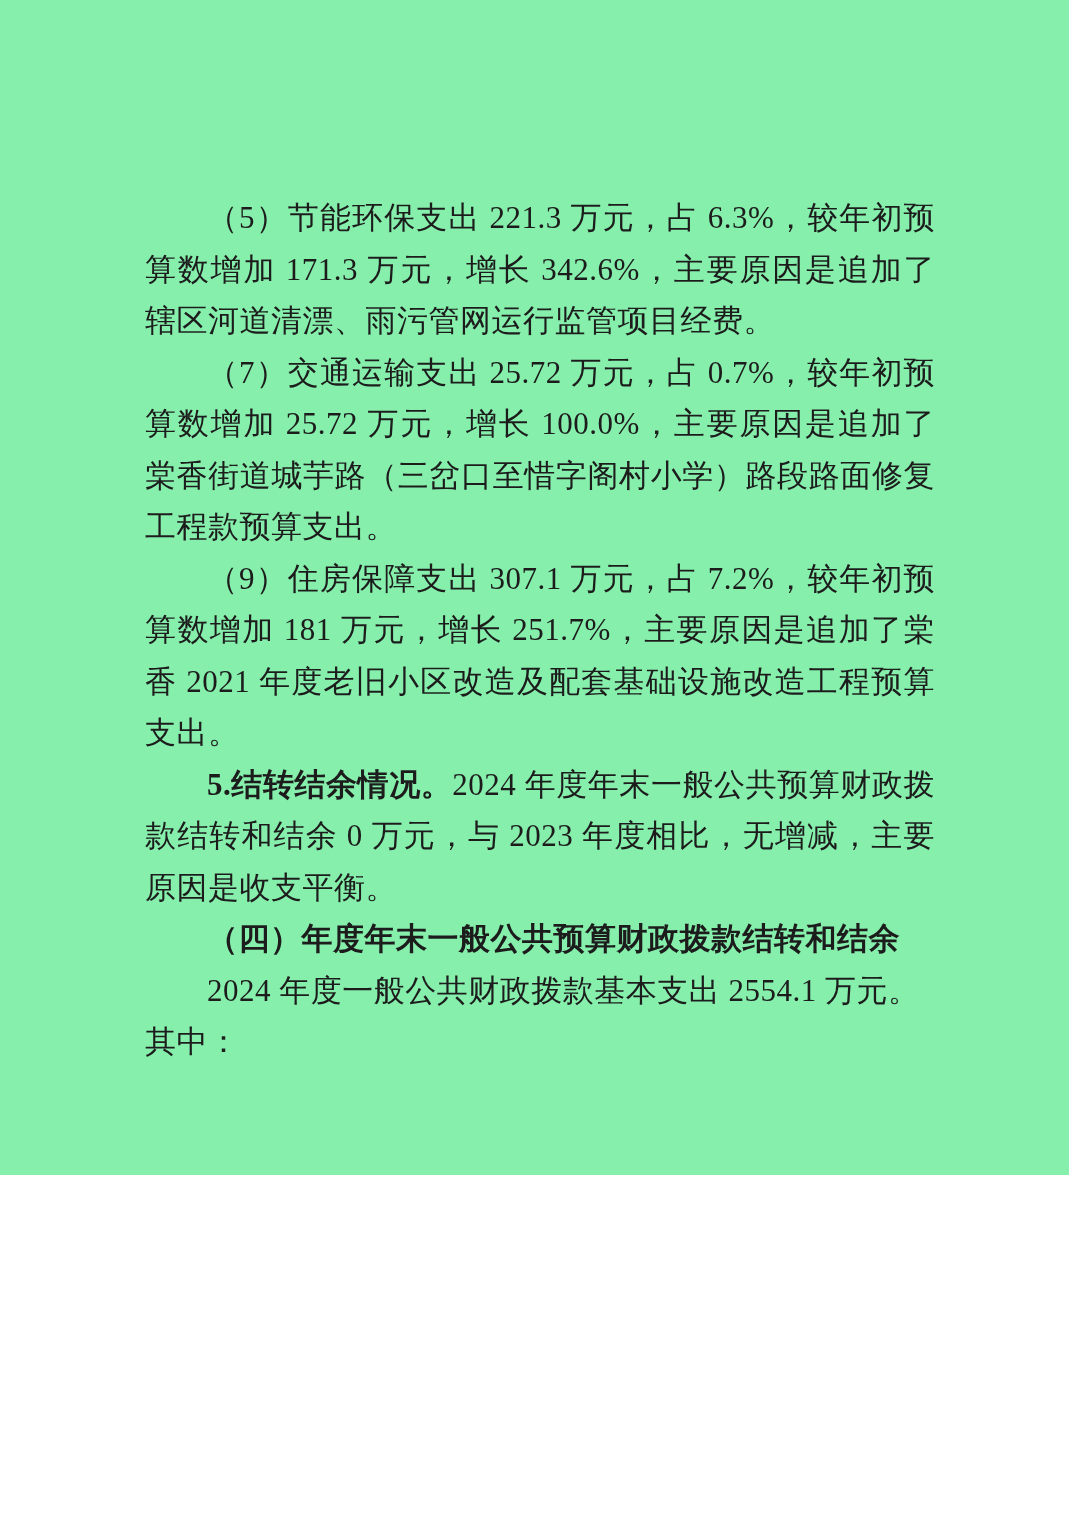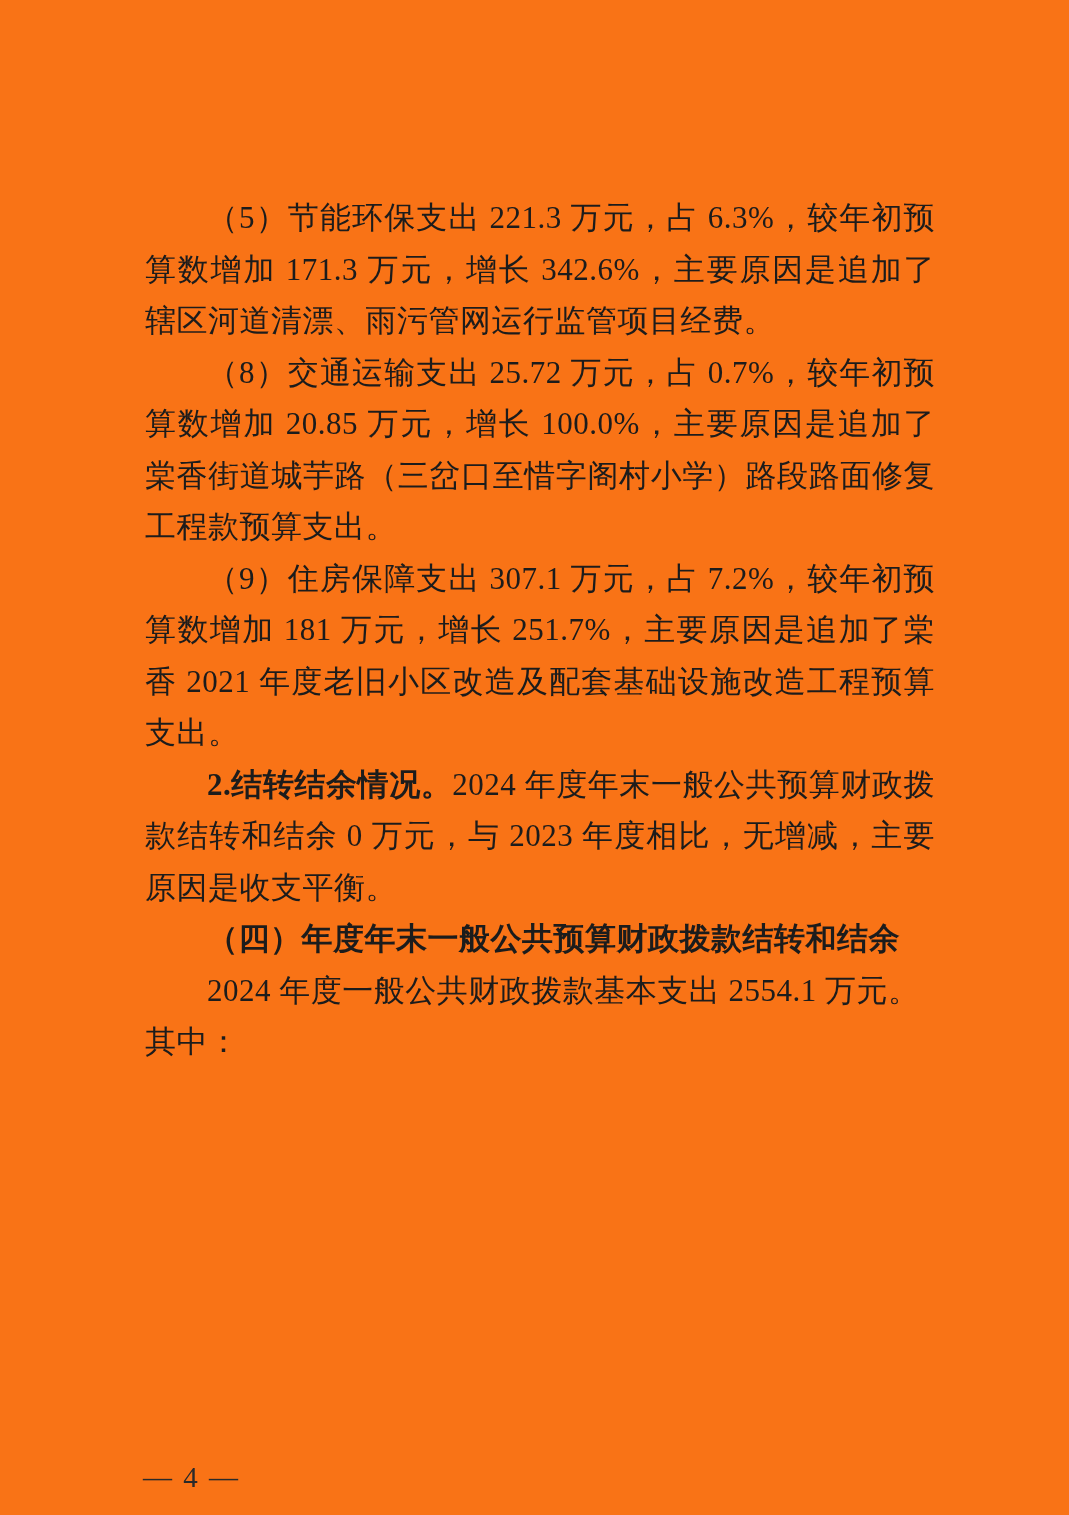--- a/index.html
+++ b/index.html
@@ -3,22 +3,22 @@
 <meta charset="utf-8">
 <style>
   html, body {
     margin: 0;
     padding: 0;
     background: #ffffff;
   }
   .page {
     position: relative;
     width: 1069px;
-    height: 1515px;
-    background: #f97316;
+    height: 1175px;
+    background: #86efac;
     overflow: hidden;
     font-family: "Liberation Serif", "DejaVu Serif", serif;
     color: #1c1c1c;
   }
   .content {
     position: absolute;
     left: 145px;
     top: 192px;
     width: 790px;
     font-size: 31px;
@@ -50,21 +50,21 @@
     color: #2a2a2a;
     letter-spacing: 2px;
   }
 </style>
 </head>
 <body>
 
 <div class="page">
   <div class="content">
     <p>（5）节能环保支出 221.3 万元，占 6.3%，较年初预算数增加 171.3 万元，增长 342.6%，主要原因是追加了辖区河道清漂、雨污管网运行监管项目经费。</p>
-    <p>（8）交通运输支出 25.72 万元，占 0.7%，较年初预算数增加 20.85 万元，增长 100.0%，主要原因是追加了棠香街道城芋路（三岔口至惜字阁村小学）路段路面修复工程款预算支出。</p>
+    <p>（7）交通运输支出 25.72 万元，占 0.7%，较年初预算数增加 25.72 万元，增长 100.0%，主要原因是追加了棠香街道城芋路（三岔口至惜字阁村小学）路段路面修复工程款预算支出。</p>
     <p>（9）住房保障支出 307.1 万元，占 7.2%，较年初预算数增加 181 万元，增长 251.7%，主要原因是追加了棠香 2021 年度老旧小区改造及配套基础设施改造工程预算支出。</p>
-    <p><span class="bold-lead">2.结转结余情况。</span><span>2024 年度年末一般公共预算财政拨款结转和结余 0 万元，与 2023 年度相比，无增减，主要原因是收支平衡。</span></p>
+    <p><span class="bold-lead">5.结转结余情况。</span><span>2024 年度年末一般公共预算财政拨款结转和结余 0 万元，与 2023 年度相比，无增减，主要原因是收支平衡。</span></p>
     <p class="heading">（四）年度年末一般公共预算财政拨款结转和结余</p>
     <p>2024 年度一般公共财政拨款基本支出 2554.1 万元。</p>
     <p class="no-indent">其中：</p>
   </div>
   <div class="footer">— 4 —</div>
 </div>
 
 </body></html>

